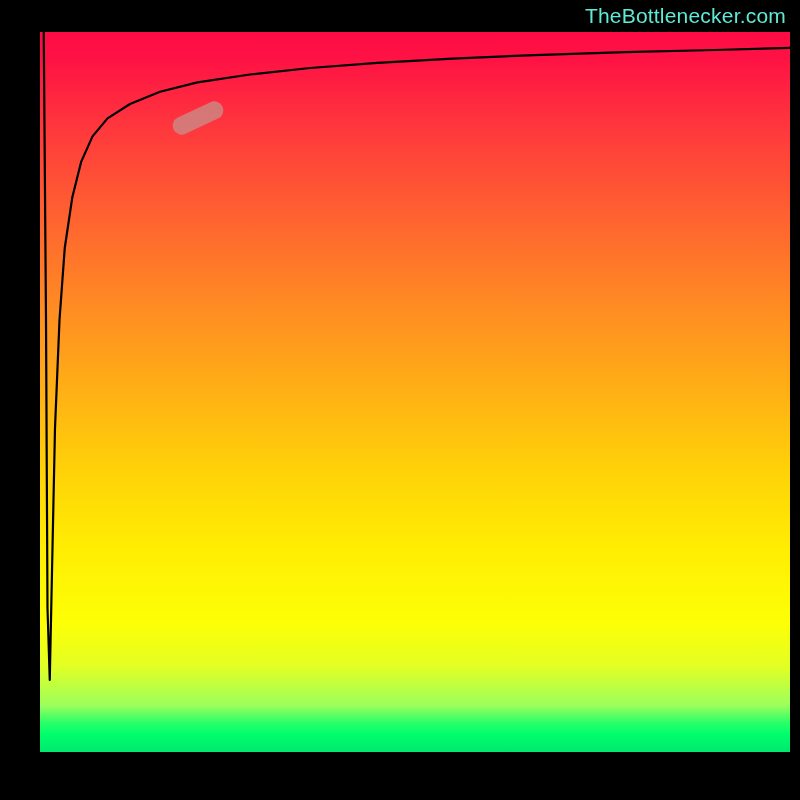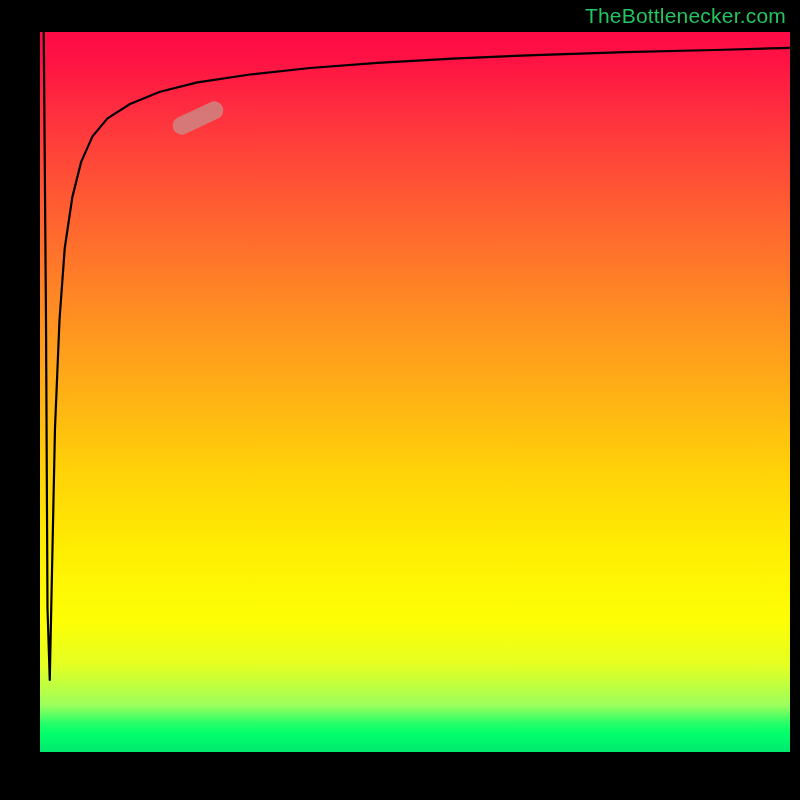--- a/index.html
+++ b/index.html
@@ -8,21 +8,21 @@
     height: 800px;
     background: #000;
     position: relative;
     font-family: Arial, Helvetica, sans-serif;
     overflow: hidden;
   }
   .attribution {
     position: absolute;
     top: 4px;
     right: 14px;
-    color: #22c55e;
+    color: #5eead4;
     font-size: 21px;
     letter-spacing: 0.2px;
   }
   .plot-area {
     position: absolute;
     left: 40px;
     top: 32px;
     width: 750px;
     height: 720px;
     background: linear-gradient(

